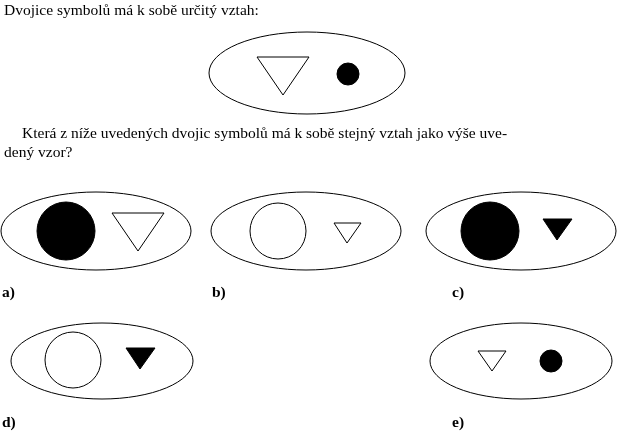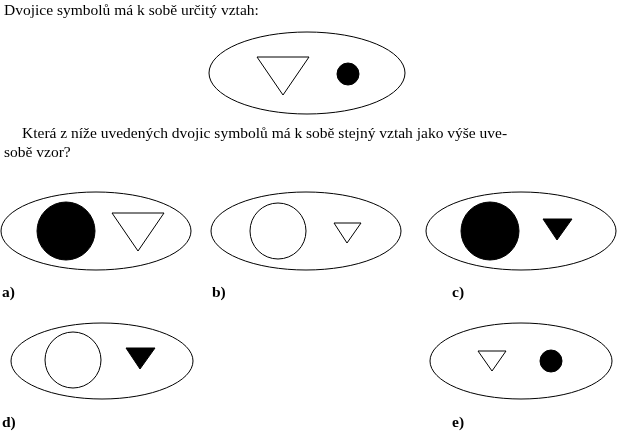--- a/index.html
+++ b/index.html
@@ -54,21 +54,21 @@
 
   <div class="fig" style="left:206px; top:29px;">
     <svg width="202" height="88" viewBox="0 0 202 88" xmlns="http://www.w3.org/2000/svg">
       <ellipse cx="101" cy="44" rx="98" ry="41" fill="#ffffff" stroke="#000000" stroke-width="1"></ellipse>
       <polygon points="51,28 103,28 77,66" fill="#ffffff" stroke="#000000" stroke-width="1"></polygon>
       <circle cx="142" cy="45" r="11" fill="#000000" stroke="#000000" stroke-width="1"></circle>
     </svg>
   </div>
 
   <div class="text-line prompt2a">Která z níže uvedených dvojic symbolů má k sobě stejný vztah jako výše uve-</div>
-  <div class="text-line prompt2b">sobě vzor?</div>
+  <div class="text-line prompt2b">dený vzor?</div>
 
   <div class="fig" style="left:0px; top:191px;">
     <svg width="195" height="80" viewBox="0 0 195 80" xmlns="http://www.w3.org/2000/svg">
       <ellipse cx="96" cy="40" rx="95" ry="39" fill="#ffffff" stroke="#000000" stroke-width="1"></ellipse>
       <circle cx="66" cy="40" r="29" fill="#000000" stroke="#000000" stroke-width="1"></circle>
       <polygon points="112,22 164,22 138,60" fill="#ffffff" stroke="#000000" stroke-width="1"></polygon>
     </svg>
   </div>
   <div class="label" style="left:2px; top:283px;">a)</div>
 

